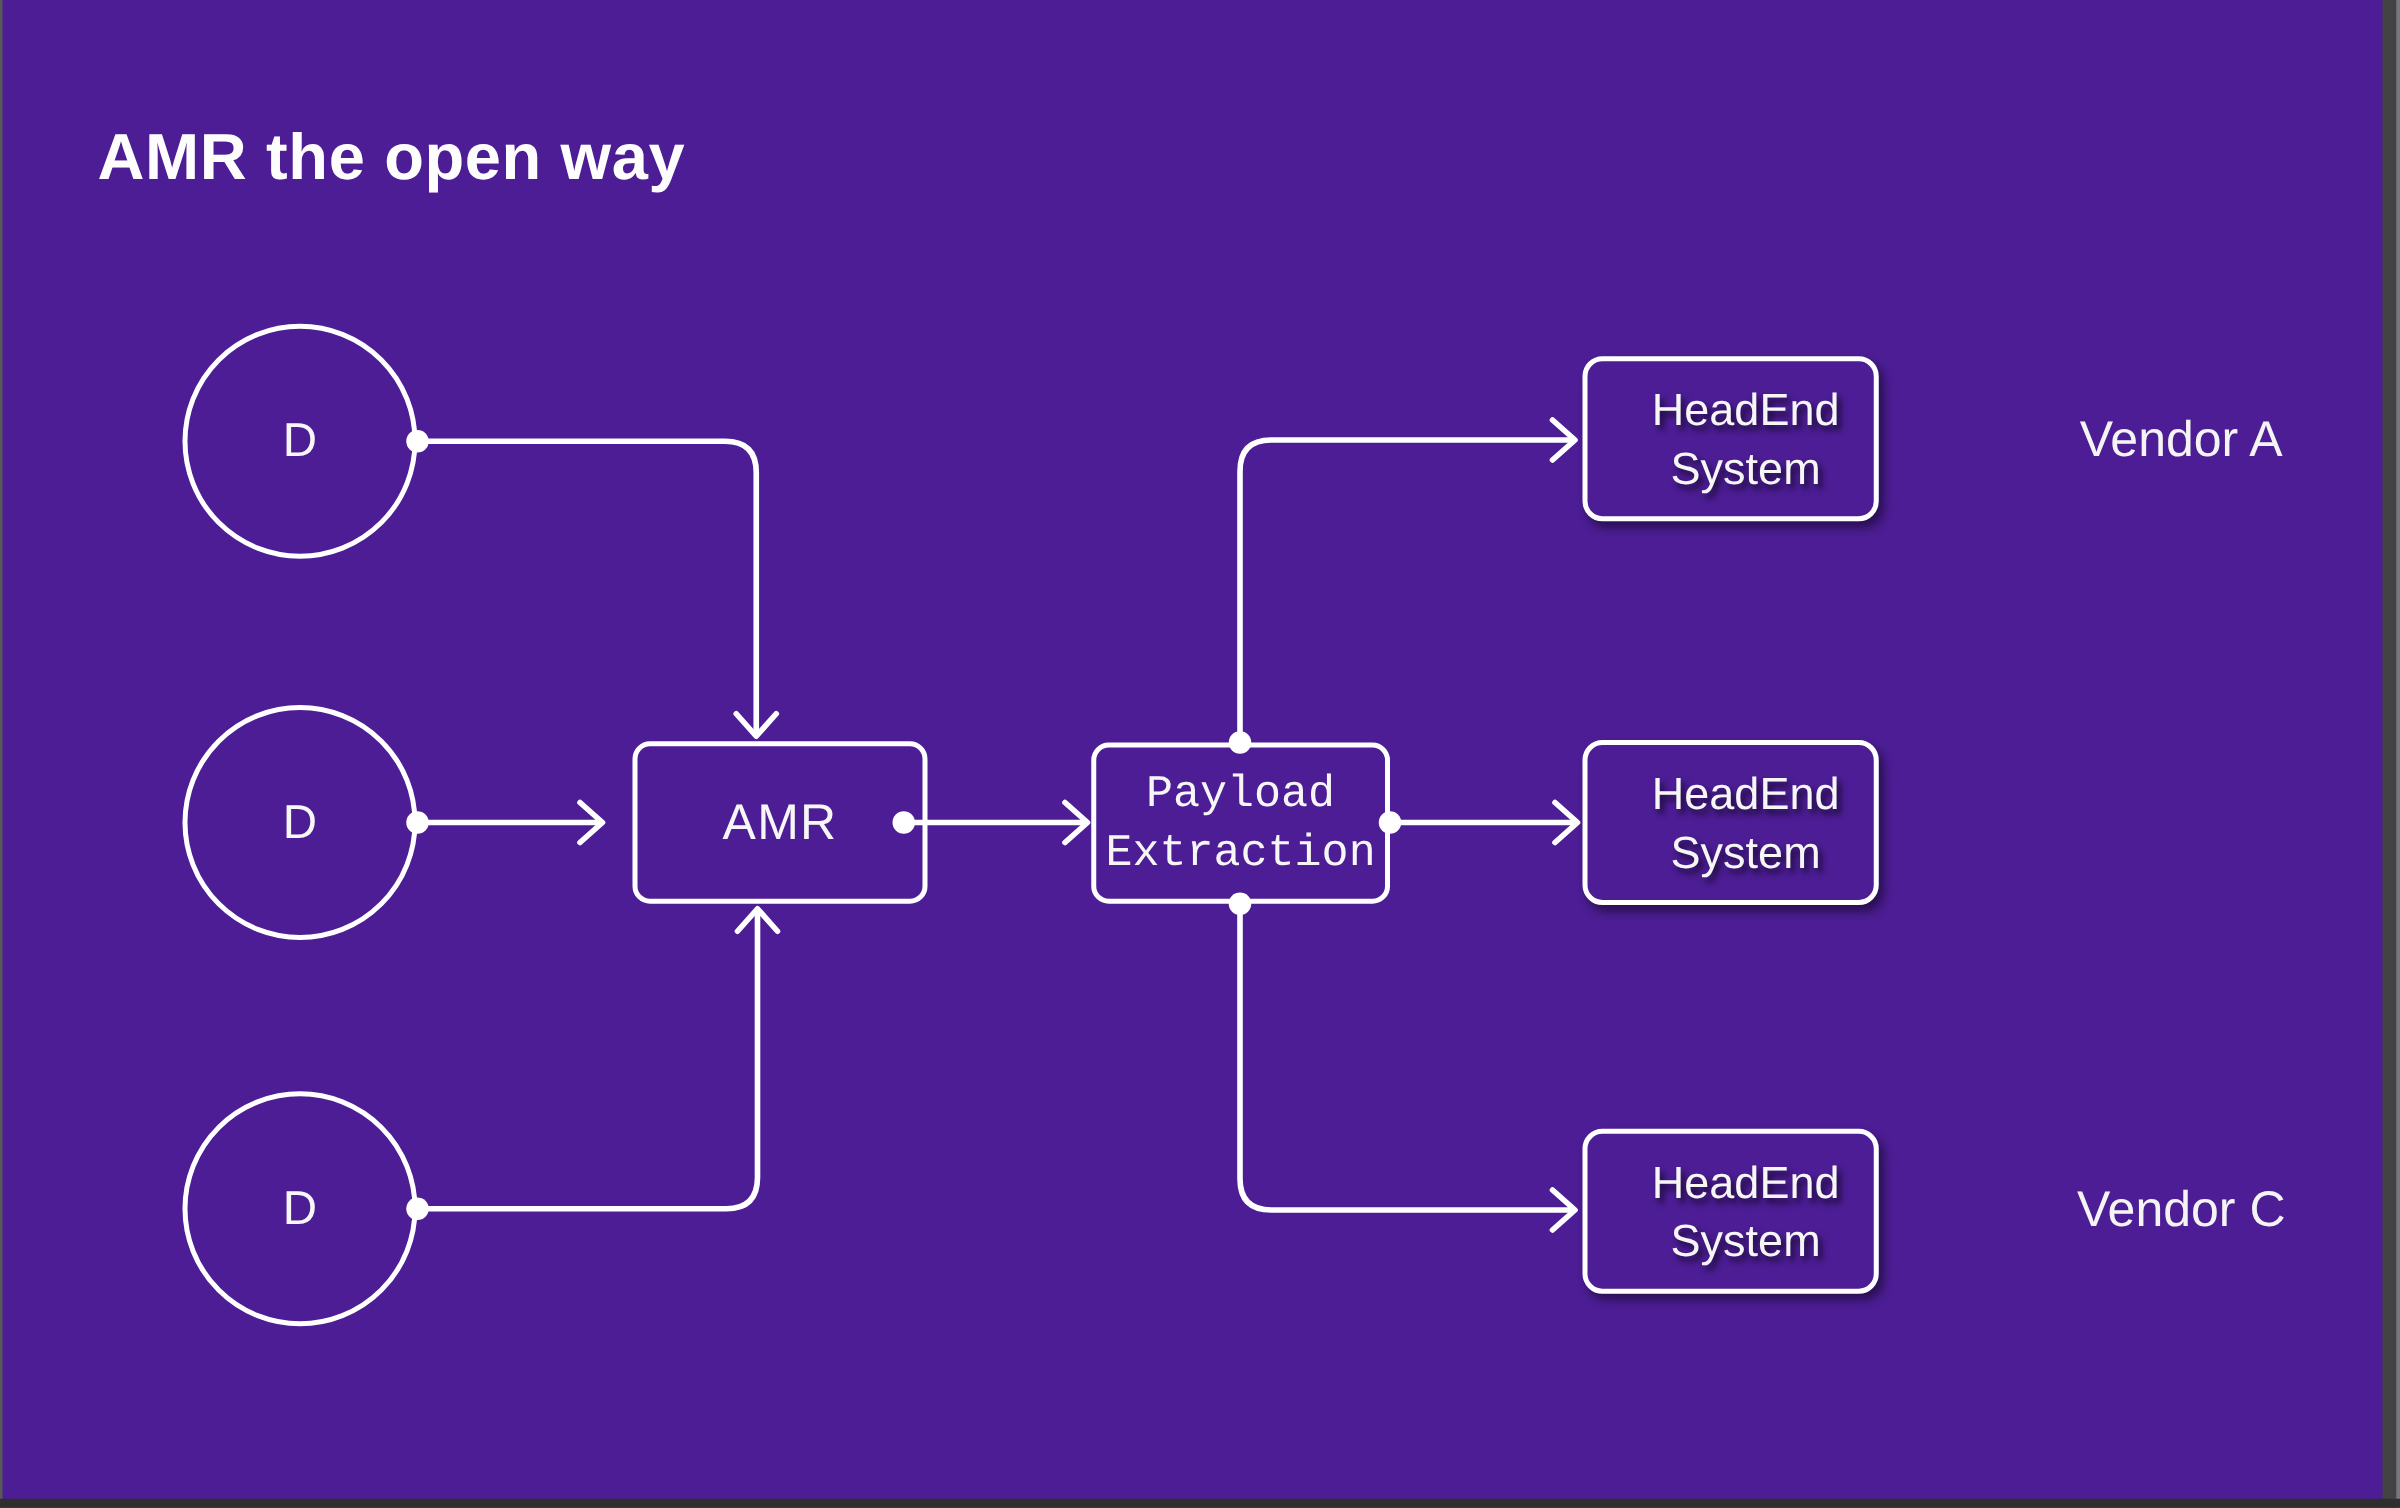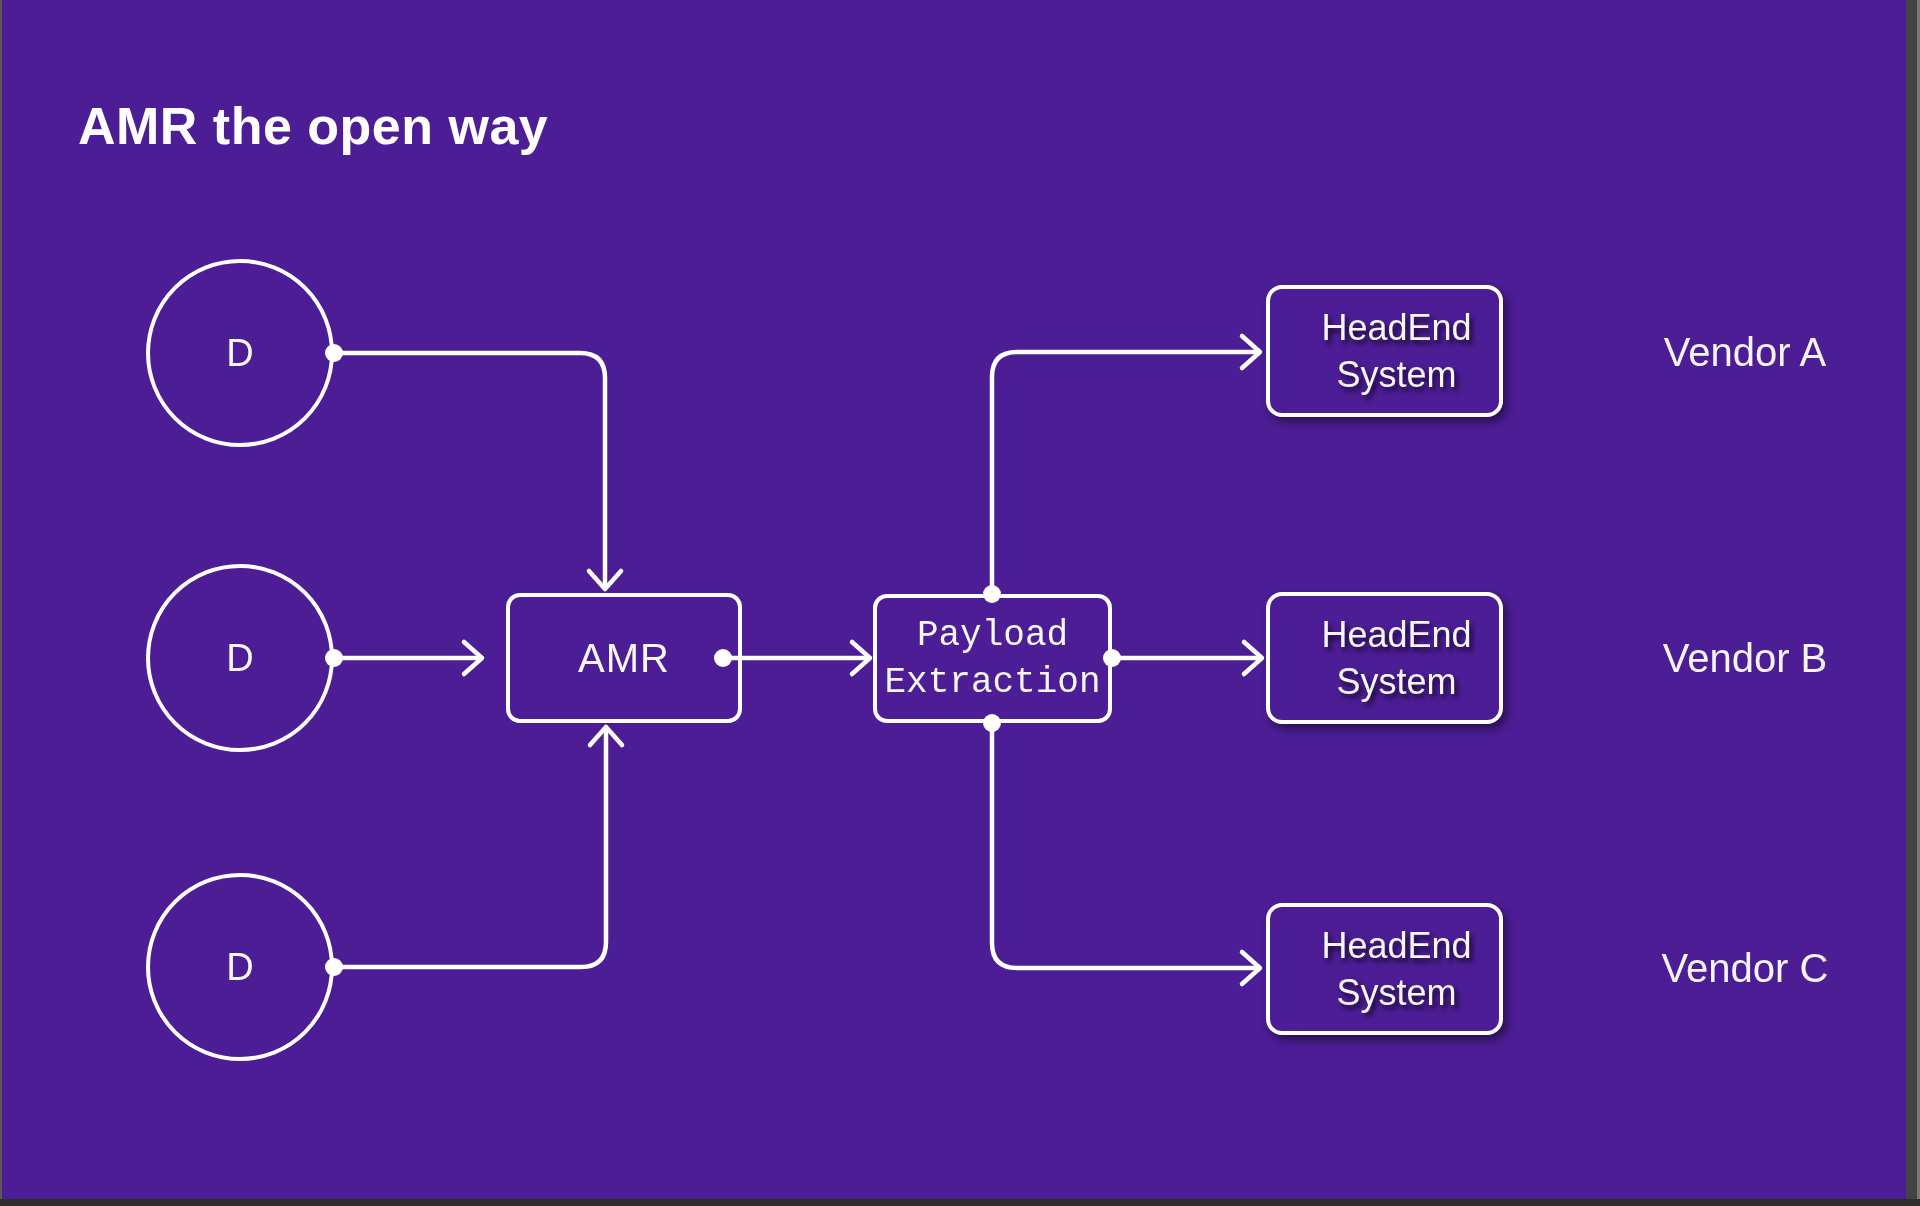--- a/index.html
+++ b/index.html
@@ -164,16 +164,15 @@
   <div class="node rect-node headend-node he-b">
     <span class="line">HeadEnd</span>
     <span class="line">System</span>
   </div>
   <div class="node rect-node headend-node he-c">
     <span class="line">HeadEnd</span>
     <span class="line">System</span>
   </div>
 
   <div class="vendor-label v-a">Vendor A</div>
-  <div class="vendor-label v-b">Vendor B</div>
   <div class="vendor-label v-c">Vendor C</div>
 
 </div>
 
 </body></html>

